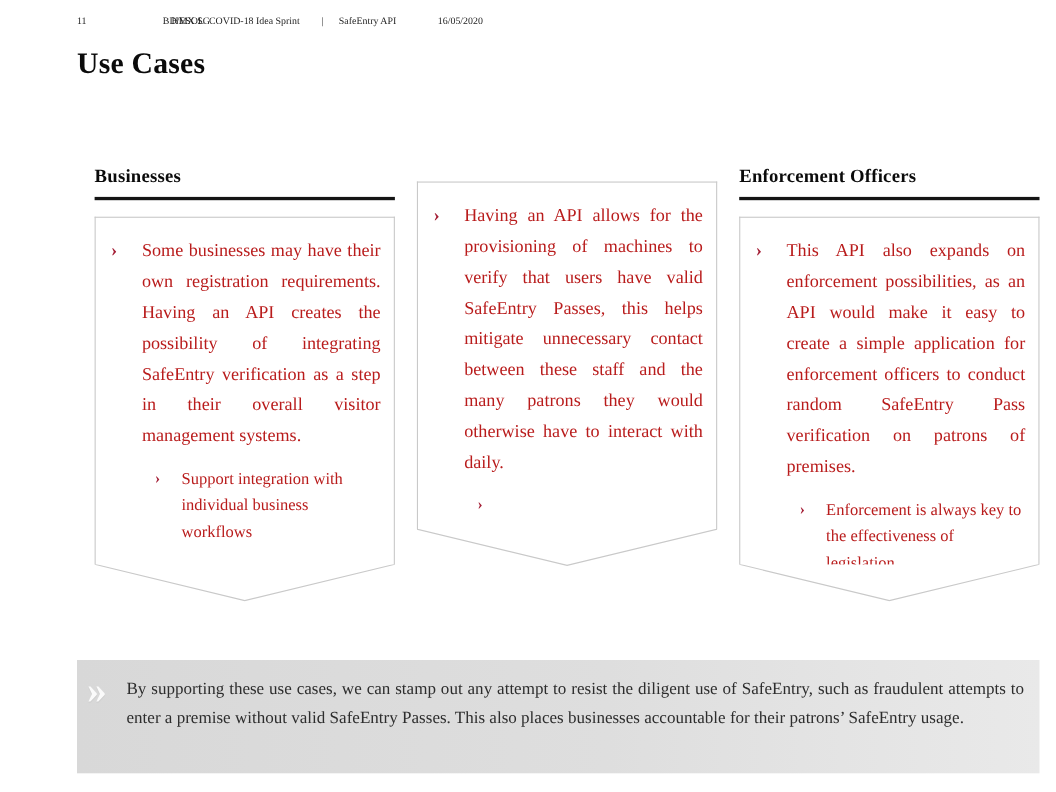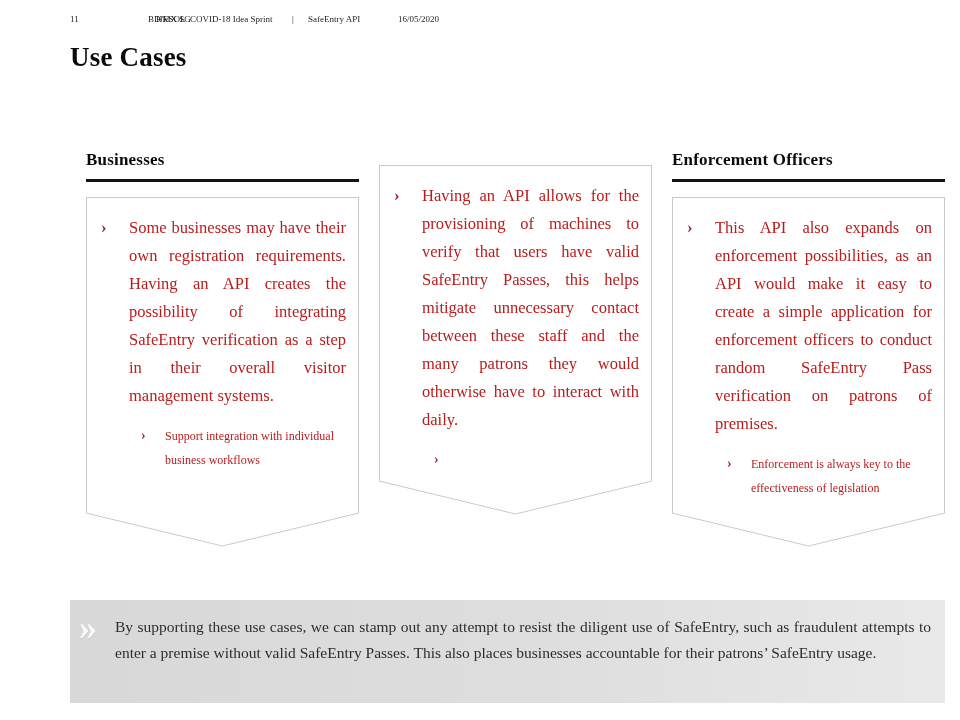--- a/index.html
+++ b/index.html
@@ -29,21 +29,21 @@
     padding:16px 12px 0 14px;box-sizing:border-box;
   }
   .card .point{position:absolute;top:100%;left:-1px;width:calc(100% + 2px);height:34px;display:block;}
   .bullet{display:flex;align-items:flex-start;}
   .chev{
     flex:0 0 28px;color:#a41e35;font-weight:bold;font-size:17px;line-height:28px;
   }
   .btext{margin:0;flex:1;font-size:16.5px;line-height:28px;color:#b91c1c;text-align:justify;}
   .bullet.sub{margin-top:14px;margin-left:40px;}
   .bullet.sub .chev{flex:0 0 24px;font-size:14px;line-height:24px;}
-  .bullet.sub .btext{font-size:12px;line-height:24px;text-align:left;}
+  .bullet.sub .btext{font-size:15px;line-height:24px;text-align:left;}
   
   .callout{
     position:absolute;left:70px;right:15px;top:600px;height:103px;
     background:linear-gradient(90deg,#d8d8d8 0%,#dedede 55%,#e9e9e9 100%);
     display:flex;box-sizing:border-box;padding:12px 10px 0 9px;
   }
   .callout-icon{
     flex:0 0 34px;color:#fafafa;font-size:36px;font-weight:bold;line-height:30px;
     text-shadow:0 1px 1px rgba(0,0,0,0.08);
   }

